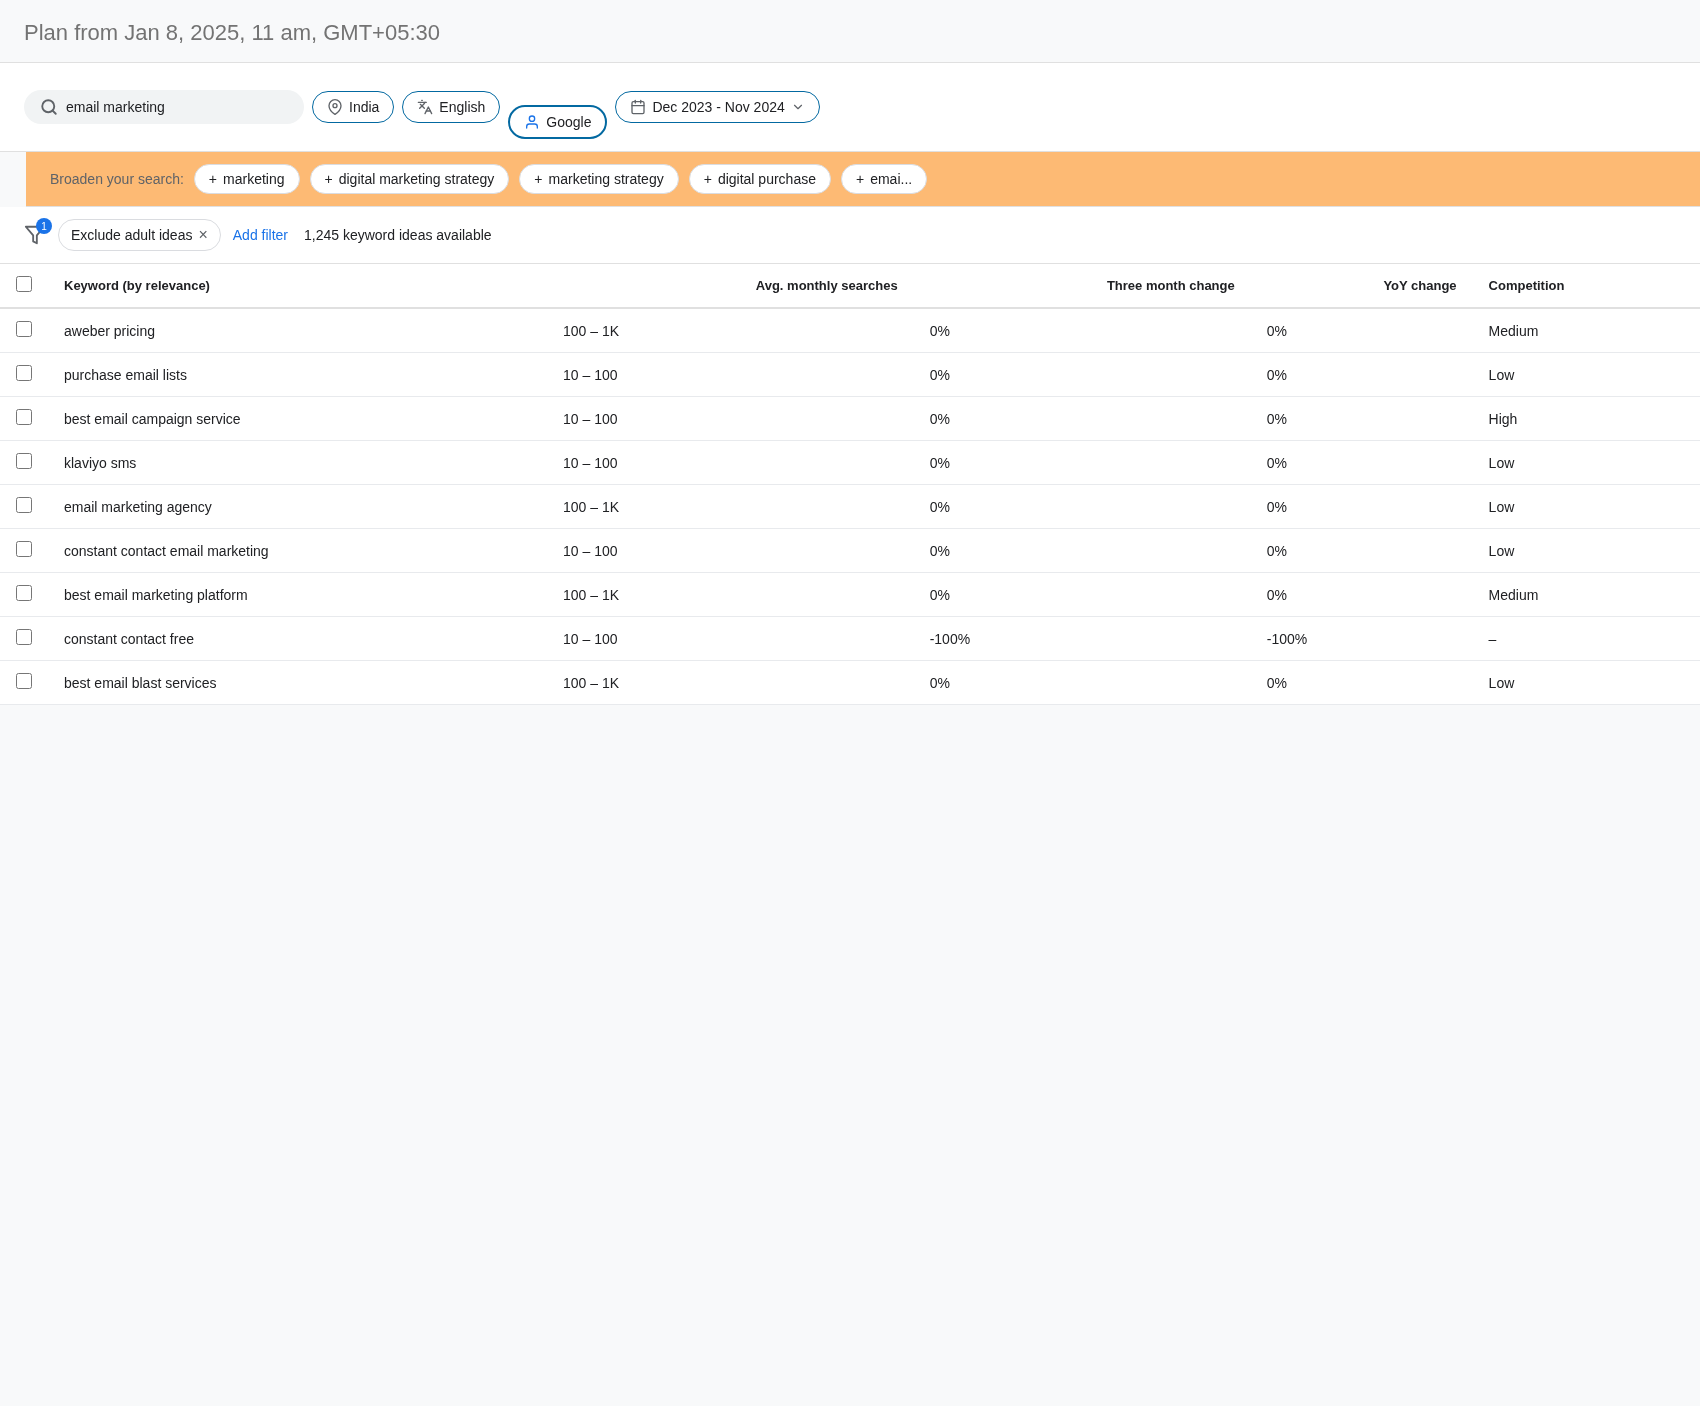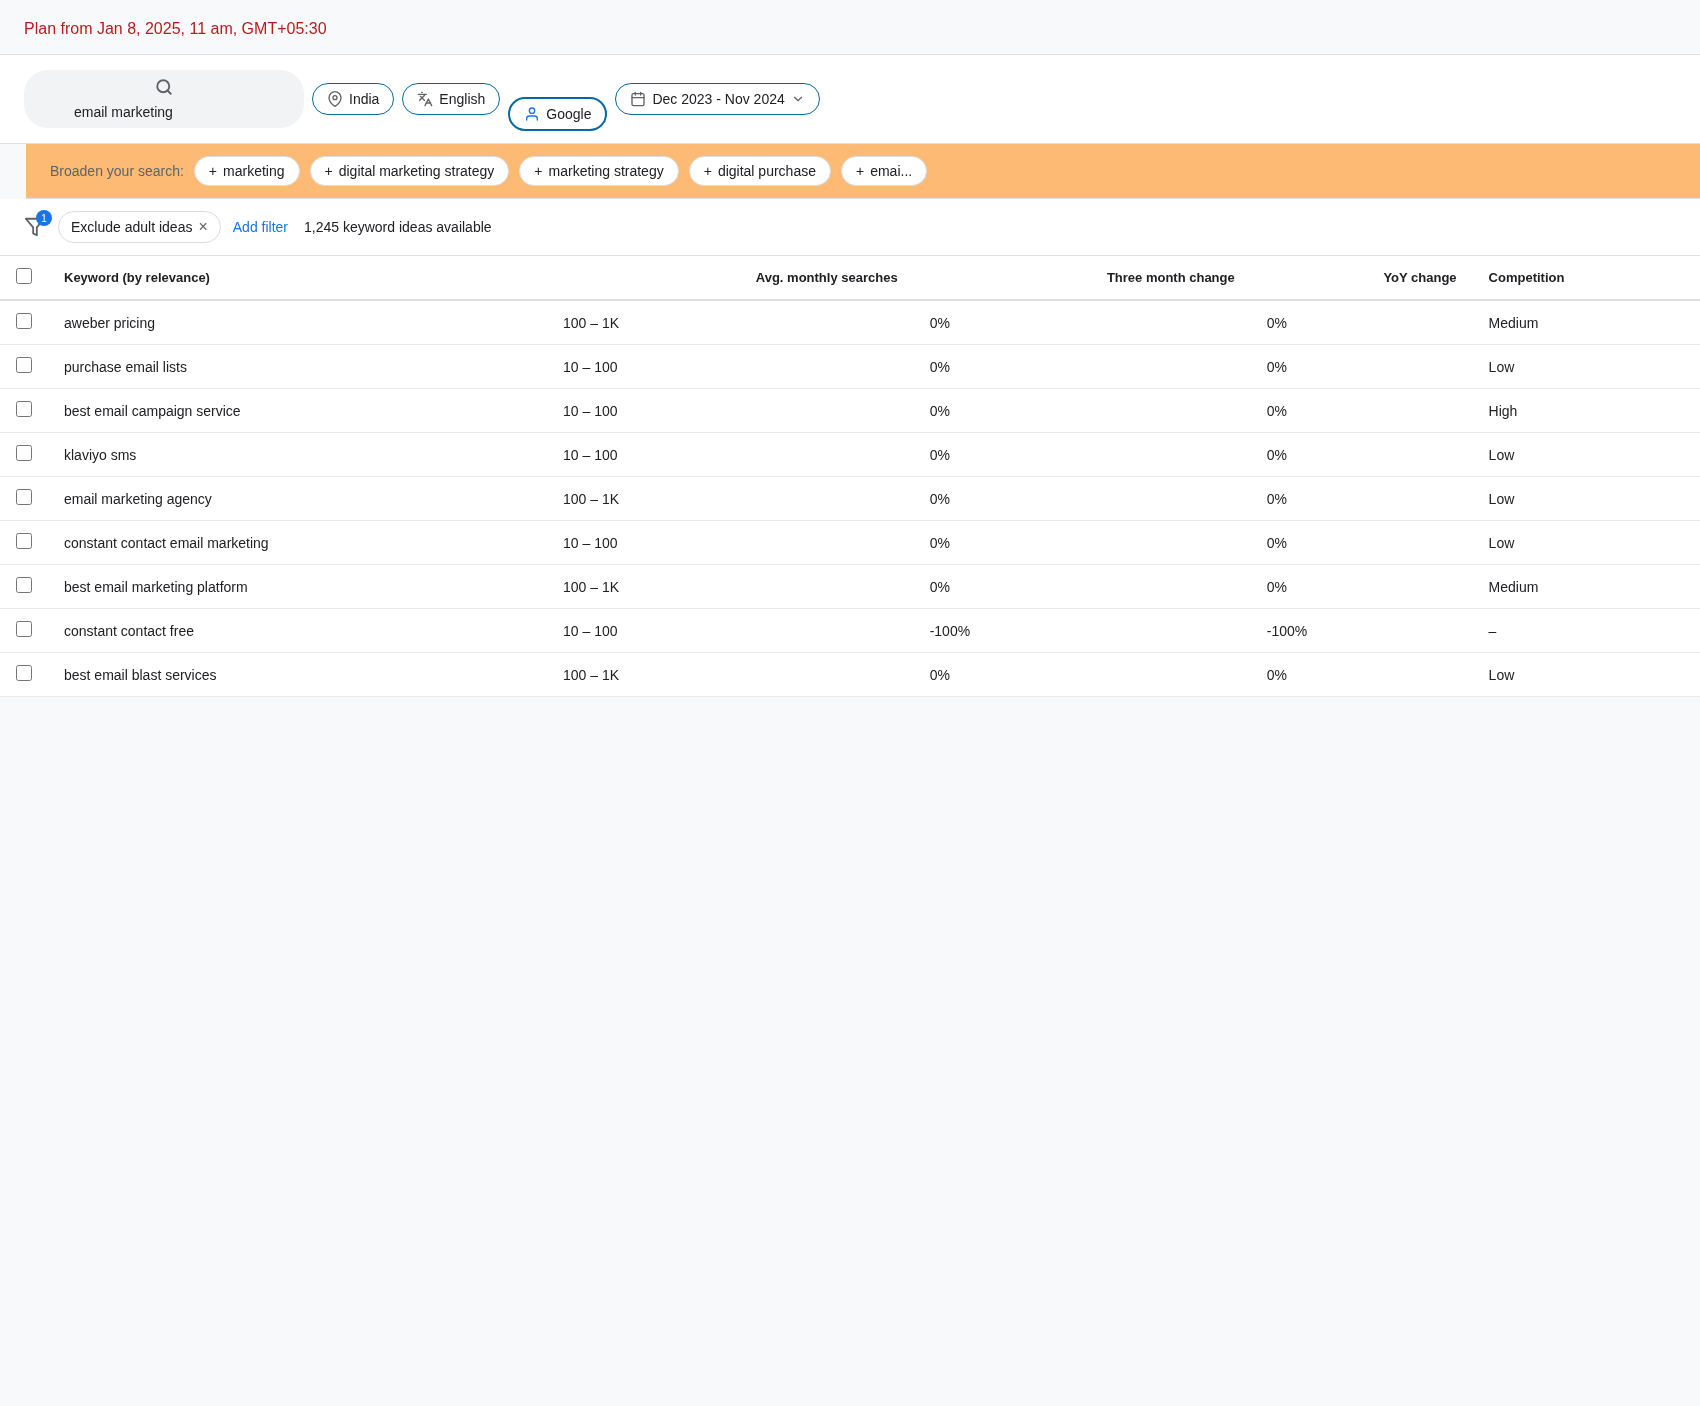--- a/index.html
+++ b/index.html
@@ -4,44 +4,43 @@
   <style>
     * { box-sizing: border-box; margin: 0; padding: 0; }
     body {
       font-family: Arial, sans-serif;
       background: #f8f9fa;
       color: #202124;
       font-size: 14px;
     }
     .page-title {
       padding: 20px 24px 16px;
-      font-size: 16px;
+      font-size: 22px;
       font-weight: 400;
-      color: #b91c1c;
+      color: #737373;
       background: #f8f9fa;
       border-bottom: 1px solid #e0e0e0;
     }
     .search-bar-row {
       display: flex;
       align-items: center;
       gap: 8px;
       padding: 12px 24px;
       background: #fff;
       border-bottom: 1px solid #e0e0e0;
       flex-wrap: wrap;
     }
     .search-box {
       display: flex;
       align-items: center;
       background: #f1f3f4;
       border-radius: 24px;
       padding: 8px 16px;
       gap: 8px;
       min-width: 280px;
-      flex-direction: column;
     }
     .search-box input {
       border: none;
       background: transparent;
       outline: none;
       font-size: 14px;
       color: #202124;
       width: 180px;
     }
     .filter-pill {

